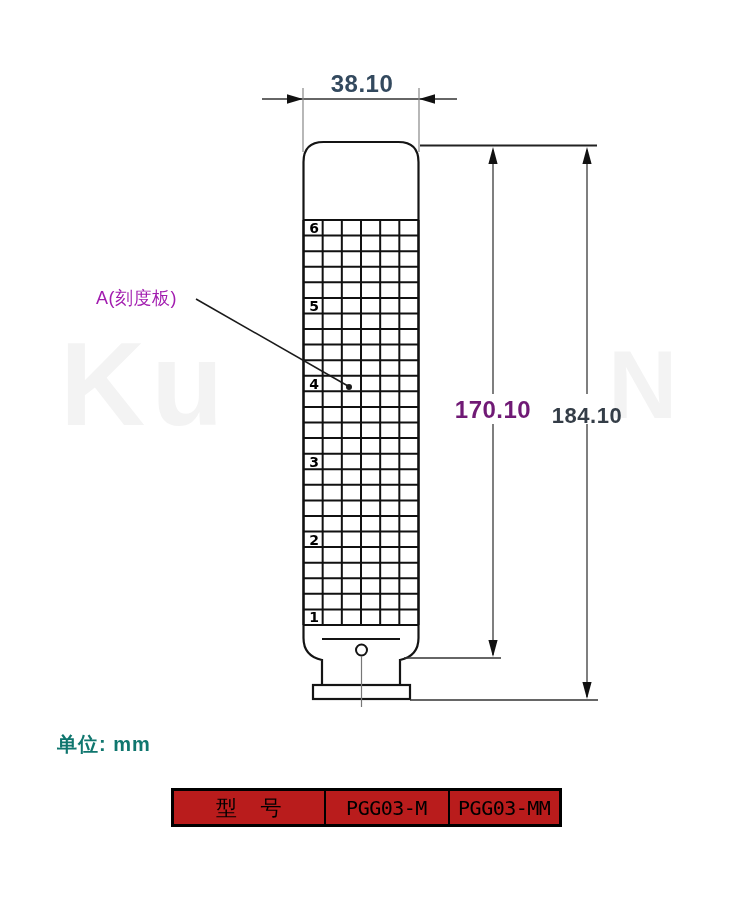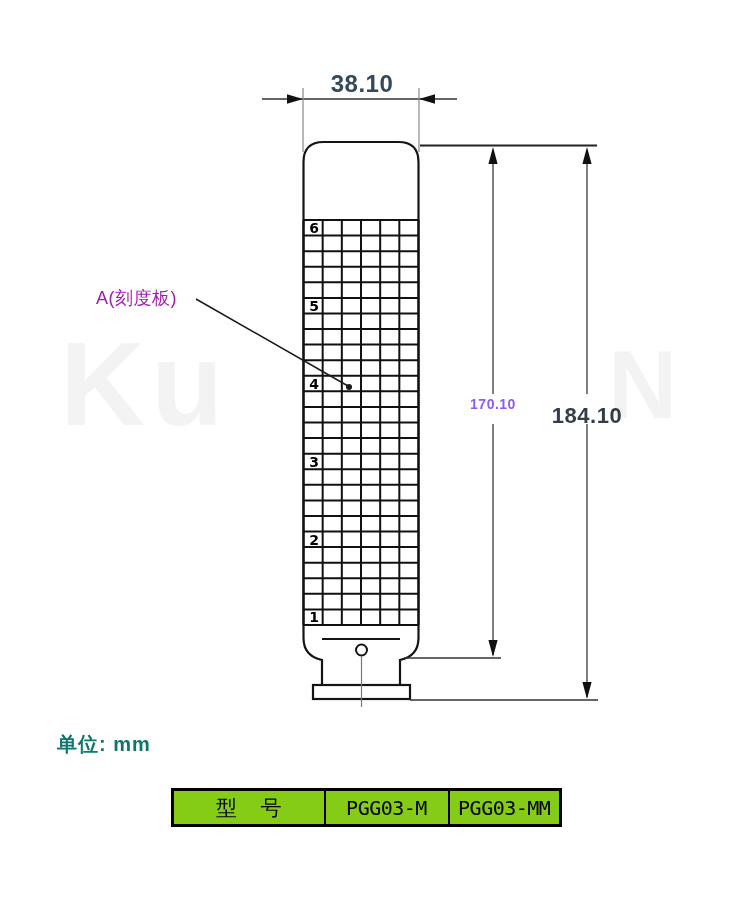--- a/index.html
+++ b/index.html
@@ -4,34 +4,34 @@
 <style>
   html,body{margin:0;padding:0;background:#fff;}
   .stage{
     position:relative;width:750px;height:916px;background:#ffffff;overflow:hidden;
     font-family:"Liberation Sans", sans-serif;color:#111;
   }
   .stage svg{position:absolute;left:0;top:0;}
   .txt{position:absolute;white-space:nowrap;}
   .dim{font-size:24px;font-weight:600;letter-spacing:0.5px;text-align:center;width:110px;}
   .dim-width{left:307px;top:70px;color:#33495e;}
-  .dim-inner{left:438px;top:396px;color:#8b5cf6;font-size:14px;text-align:center;}
+  .dim-inner{left:438px;top:396px;color:#701a75;font-size:24px;text-align:center;}
   .dim-outer{left:532px;top:403px;color:#343d47;font-size:22px;}
   .callout{left:96px;top:286px;font-size:18px;color:#a21caf;letter-spacing:0.5px;}
   .unit{left:57px;top:723px;font-size:20px;font-weight:bold;color:#0f766e;letter-spacing:1px;margin-top:8px;}
   .wm{position:absolute;font-weight:bold;color:rgba(40,40,40,0.055);pointer-events:none;}
   .wm-left{left:60px;top:316px;font-size:118px;letter-spacing:6px;}
   .wm-right{left:608px;top:330px;font-size:96px;letter-spacing:10px;}
   .scale-num{
     position:absolute;width:19px;text-align:center;font-size:14px;font-weight:bold;
     color:#000;line-height:15px;font-family:"DejaVu Sans", sans-serif;
   }
   table.spec{
     position:absolute;left:171px;top:788px;width:388px;border-collapse:collapse;
-    table-layout:fixed;border:3px solid #000;background:#84cc16;
+    table-layout:fixed;border:3px solid #000;background:#b91c1c;
   }
   table.spec td{
     border:2.5px solid #000;height:33px;text-align:center;vertical-align:middle;
     padding:0;overflow:hidden;
   }
   td.cn{font-size:21px;white-space:pre;color:#000;}
   td.val{font-size:20px;font-family:"DejaVu Sans Mono", monospace;color:#000;letter-spacing:-0.5px;}
 </style>
 </head>
 <body>

